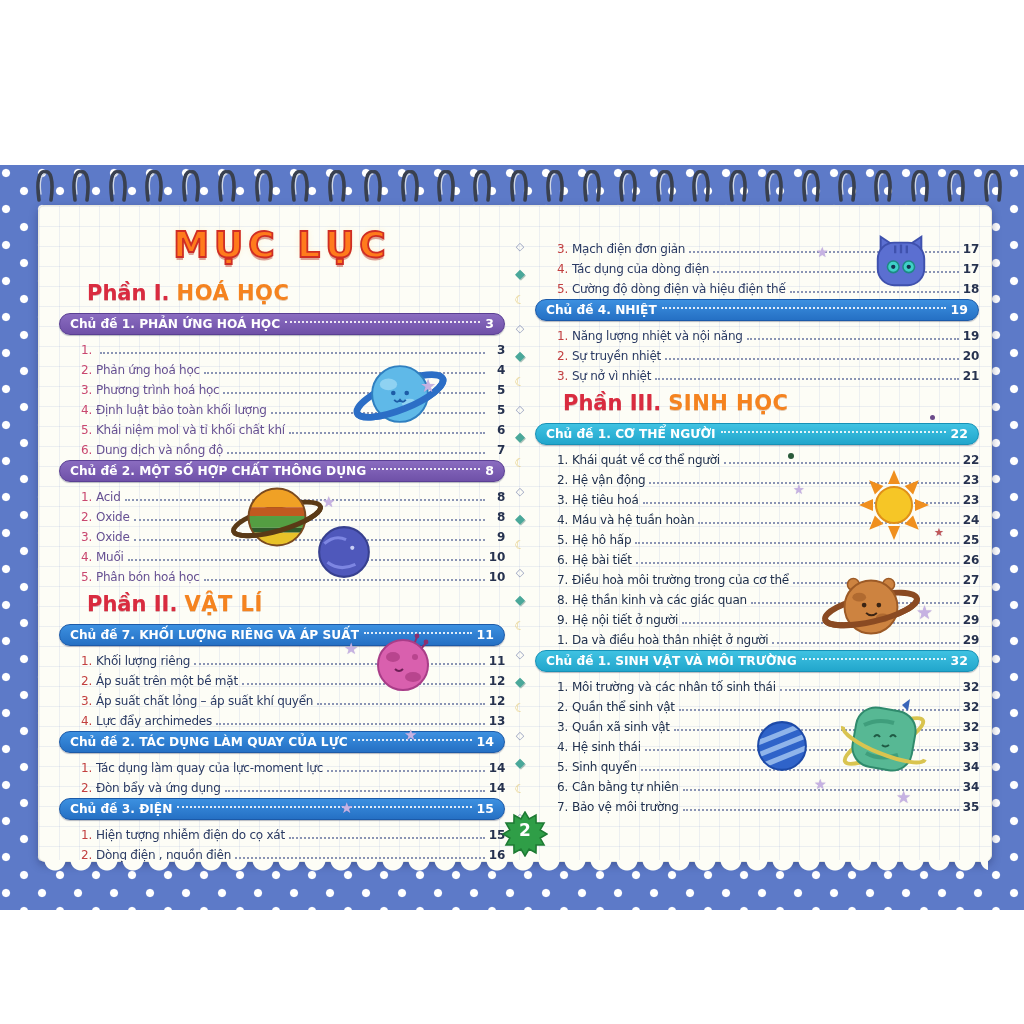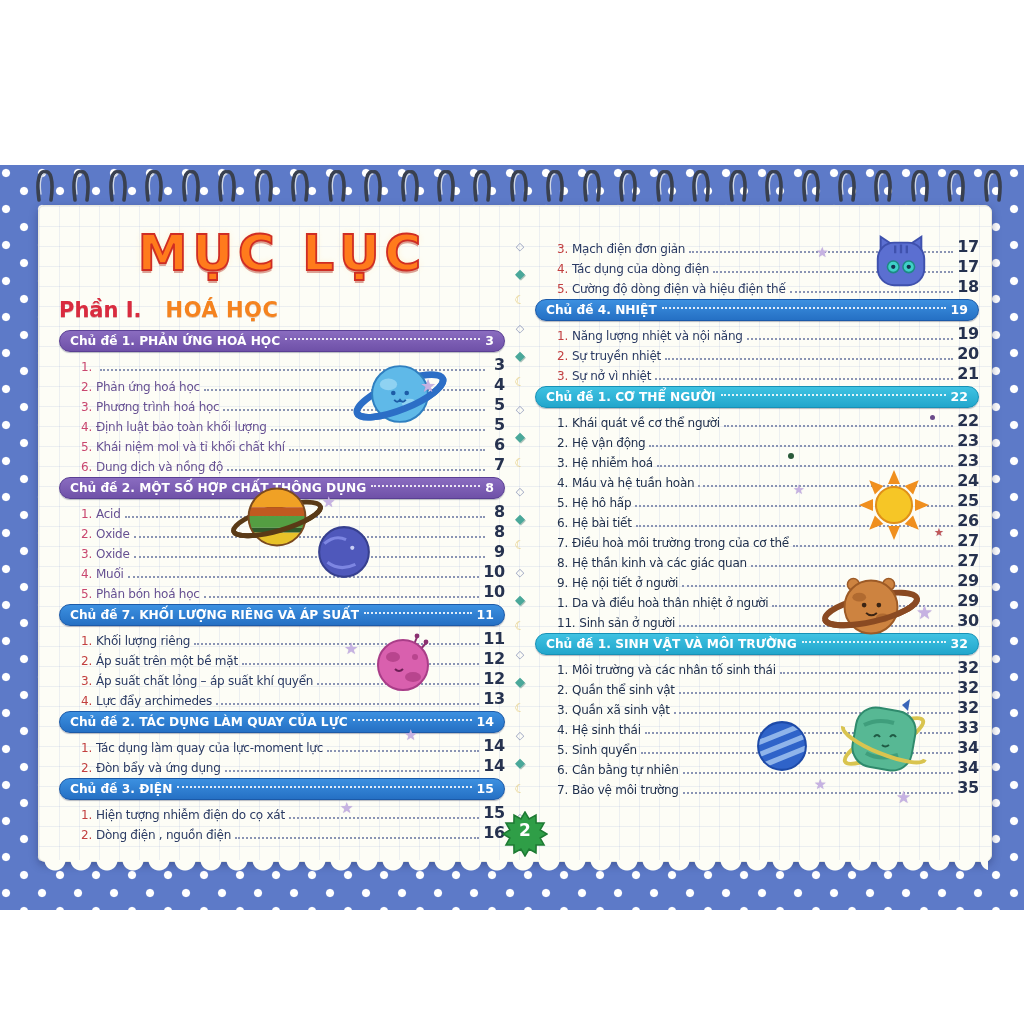--- a/index.html
+++ b/index.html
@@ -49,44 +49,44 @@
     width:30px;display:flex;flex-direction:column;align-items:center;
     justify-content:space-between;padding:34px 0 10px;box-sizing:border-box;
   }
   .div-ic{font-size:13px;line-height:13px;}
   .ic-diamond-outline{color:#8f99ba;font-size:11px;}
   .ic-diamond-filled{color:#4aa89a;text-shadow:1px 1px 0 rgba(30,90,80,.35);}
   .ic-crescent{color:#e2c878;font-size:12px;}
   
   .page-title{
     text-align:center;margin:10px 0 8px;width:100%;
-    font-size:50px;font-weight:bold;letter-spacing:5px;
+    font-size:36px;font-weight:bold;letter-spacing:5px;
     color:#ff7b1c;-webkit-text-stroke:1.8px #cf2d24;
     text-shadow:0 3px 0 rgba(170,30,20,.4),0 0 6px rgba(255,240,200,.9);
   }
   
   .row{display:flex;align-items:flex-end;flex-shrink:0;}
-  .part{align-items:baseline;gap:24px;margin:7px 0 4px;font-weight:bold;font-size:21px;line-height:26px;}
+  .part{align-items:baseline;gap:7px;margin:7px 0 4px;font-weight:bold;font-size:21px;line-height:26px;padding-left:28px;}
   .part-label{color:#d92b3f;text-shadow:0 1px 0 rgba(140,10,20,.3);}
   .part-title{color:#f5831f;text-shadow:0 1px 0 rgba(170,80,10,.3);letter-spacing:.5px;}
   .topic{
     height:20px;margin:2.5px 0;padding:0 10px;border-radius:11px;
     align-items:center;color:#fff;font-weight:bold;
     font-size:12.2px;box-shadow:0 1px 1px rgba(20,30,70,.3);
   }
   .topic .leader{border-bottom:2px dotted rgba(255,255,255,.85);margin:0 5px 4px;}
   .topic-page{font-weight:bold;font-size:12.5px;}
   .topic.sec-chem{background:linear-gradient(#8a6cc0,#6f51a8);border:1px solid #5a3f93;}
   .topic.sec-phys{background:linear-gradient(#3c90e0,#2570c4);border:1px solid #1c5aa8;}
   .topic.sec-bio {background:linear-gradient(#3fc2e2,#22a6cc);border:1px solid #1691b6;}
   .item{height:20px;font-size:12px;letter-spacing:-0.25px;padding-left:22px;}
   .item-num{margin-right:4px;flex-shrink:0;}
   .item-text{white-space:nowrap;flex-shrink:0;}
   .leader{flex:1;min-width:5px;border-bottom:2px dotted #8a94b4;margin:0 4px 3px;}
-  .item-page{font-weight:bold;color:#26324f;min-width:16px;text-align:right;font-size:16px;}
+  .item-page{font-weight:bold;color:#26324f;min-width:16px;text-align:right;font-size:12px;}
   .item.sec-chem .item-num{color:#c9476f;} .item.sec-chem .item-text{color:#665092;}
   .item.sec-phys .item-num{color:#c23f3f;} .item.sec-phys .item-text{color:#2a3a63;}
   .item.sec-bio  .item-num{color:#24344f;} .item.sec-bio  .item-text{color:#20304d;margin-top:32px;}
   
   .deco{position:absolute;pointer-events:none;}
   .star{position:absolute;color:#c6b2e2;text-shadow:0 0 1px rgba(120,90,170,.45);line-height:1;}
   .star.red{color:#c05858;}
   .dot{position:absolute;border-radius:50%;}
   
   .badge{position:absolute;left:502px;top:646px;width:46px;height:46px;}
@@ -287,20 +287,24 @@
     <span class="item-num">4.</span>
     <span class="item-text">Muối</span>
     <span class="leader"></span>
     <span class="item-page">10</span>
   </div>
           <div class="row item sec-chem">
     <span class="item-num">5.</span>
     <span class="item-text">Phân bón hoá học</span>
     <span class="leader"></span>
     <span class="item-page">10</span>
+  </div>
+          <div class="row part">
+    <span class="part-label">Phần II.</span>
+    <span class="part-title">VẬT LÍ</span>
   </div>
           <div class="row topic sec-phys">
     <span class="topic-label">Chủ đề 7. KHỐI LƯỢNG RIÊNG VÀ ÁP SUẤT</span>
     <span class="leader"></span>
     <span class="topic-page">11</span>
   </div>
           <div class="row item sec-phys">
     <span class="item-num">1.</span>
     <span class="item-text">Khối lượng riêng</span>
     <span class="leader"></span>
@@ -419,40 +423,44 @@
     <span class="item-text">Sự truyền nhiệt</span>
     <span class="leader"></span>
     <span class="item-page">20</span>
   </div>
           <div class="row item sec-phys">
     <span class="item-num">3.</span>
     <span class="item-text">Sự nở vì nhiệt</span>
     <span class="leader"></span>
     <span class="item-page">21</span>
   </div>
+          <div class="row part">
+    <span class="part-label">Phần III.</span>
+    <span class="part-title">SINH HỌC</span>
+  </div>
           <div class="row topic sec-bio">
     <span class="topic-label">Chủ đề 1. CƠ THỂ NGƯỜI</span>
     <span class="leader"></span>
     <span class="topic-page">22</span>
   </div>
           <div class="row item sec-bio">
     <span class="item-num">1.</span>
     <span class="item-text">Khái quát về cơ thể người</span>
     <span class="leader"></span>
     <span class="item-page">22</span>
   </div>
           <div class="row item sec-bio">
     <span class="item-num">2.</span>
     <span class="item-text">Hệ vận động</span>
     <span class="leader"></span>
     <span class="item-page">23</span>
   </div>
           <div class="row item sec-bio">
     <span class="item-num">3.</span>
-    <span class="item-text">Hệ nhiễm hoá</span>
+    <span class="item-text">Hệ tiêu hoá</span>
     <span class="leader"></span>
     <span class="item-page">23</span>
   </div>
           <div class="row item sec-bio">
     <span class="item-num">4.</span>
     <span class="item-text">Máu và hệ tuần hoàn</span>
     <span class="leader"></span>
     <span class="item-page">24</span>
   </div>
           <div class="row item sec-bio">
@@ -483,26 +491,20 @@
     <span class="item-num">9.</span>
     <span class="item-text">Hệ nội tiết ở người</span>
     <span class="leader"></span>
     <span class="item-page">29</span>
   </div>
           <div class="row item sec-bio">
     <span class="item-num">1.</span>
     <span class="item-text">Da và điều hoà thân nhiệt ở người</span>
     <span class="leader"></span>
     <span class="item-page">29</span>
-  </div>
-          <div class="row item sec-bio">
-    <span class="item-num">11.</span>
-    <span class="item-text">Sinh sản ở người</span>
-    <span class="leader"></span>
-    <span class="item-page">30</span>
   </div>
           <div class="row topic sec-bio">
     <span class="topic-label">Chủ đề 1. SINH VẬT VÀ MÔI TRƯỜNG</span>
     <span class="leader"></span>
     <span class="topic-page">32</span>
   </div>
           <div class="row item sec-bio">
     <span class="item-num">1.</span>
     <span class="item-text">Môi trường và các nhân tố sinh thái</span>
     <span class="leader"></span>

